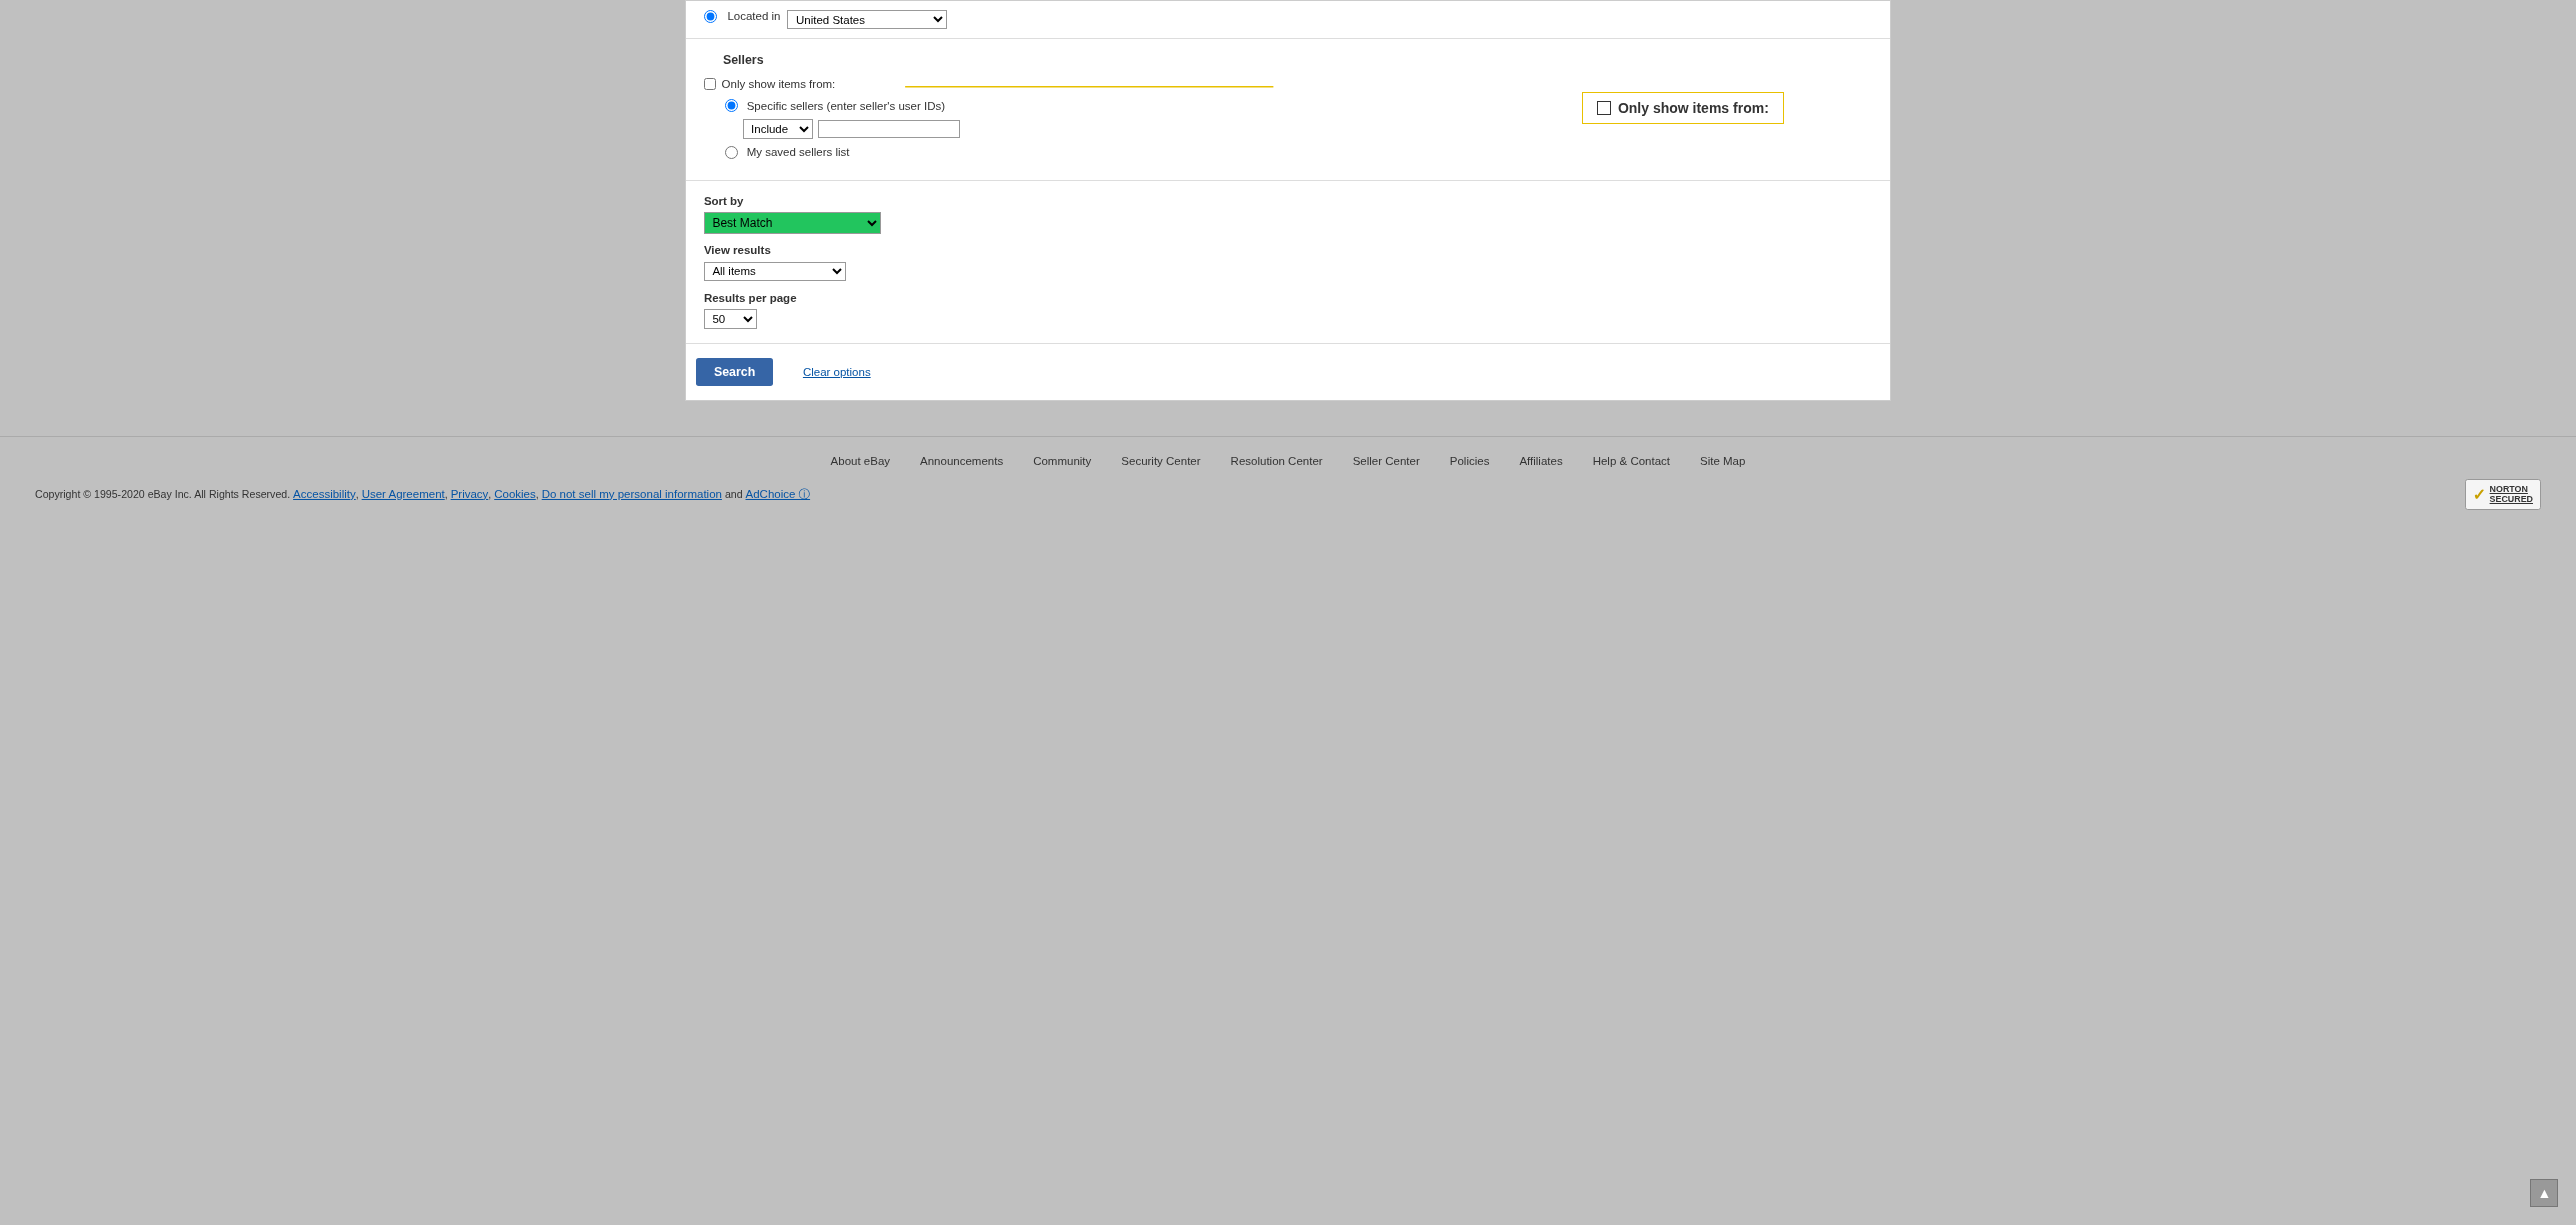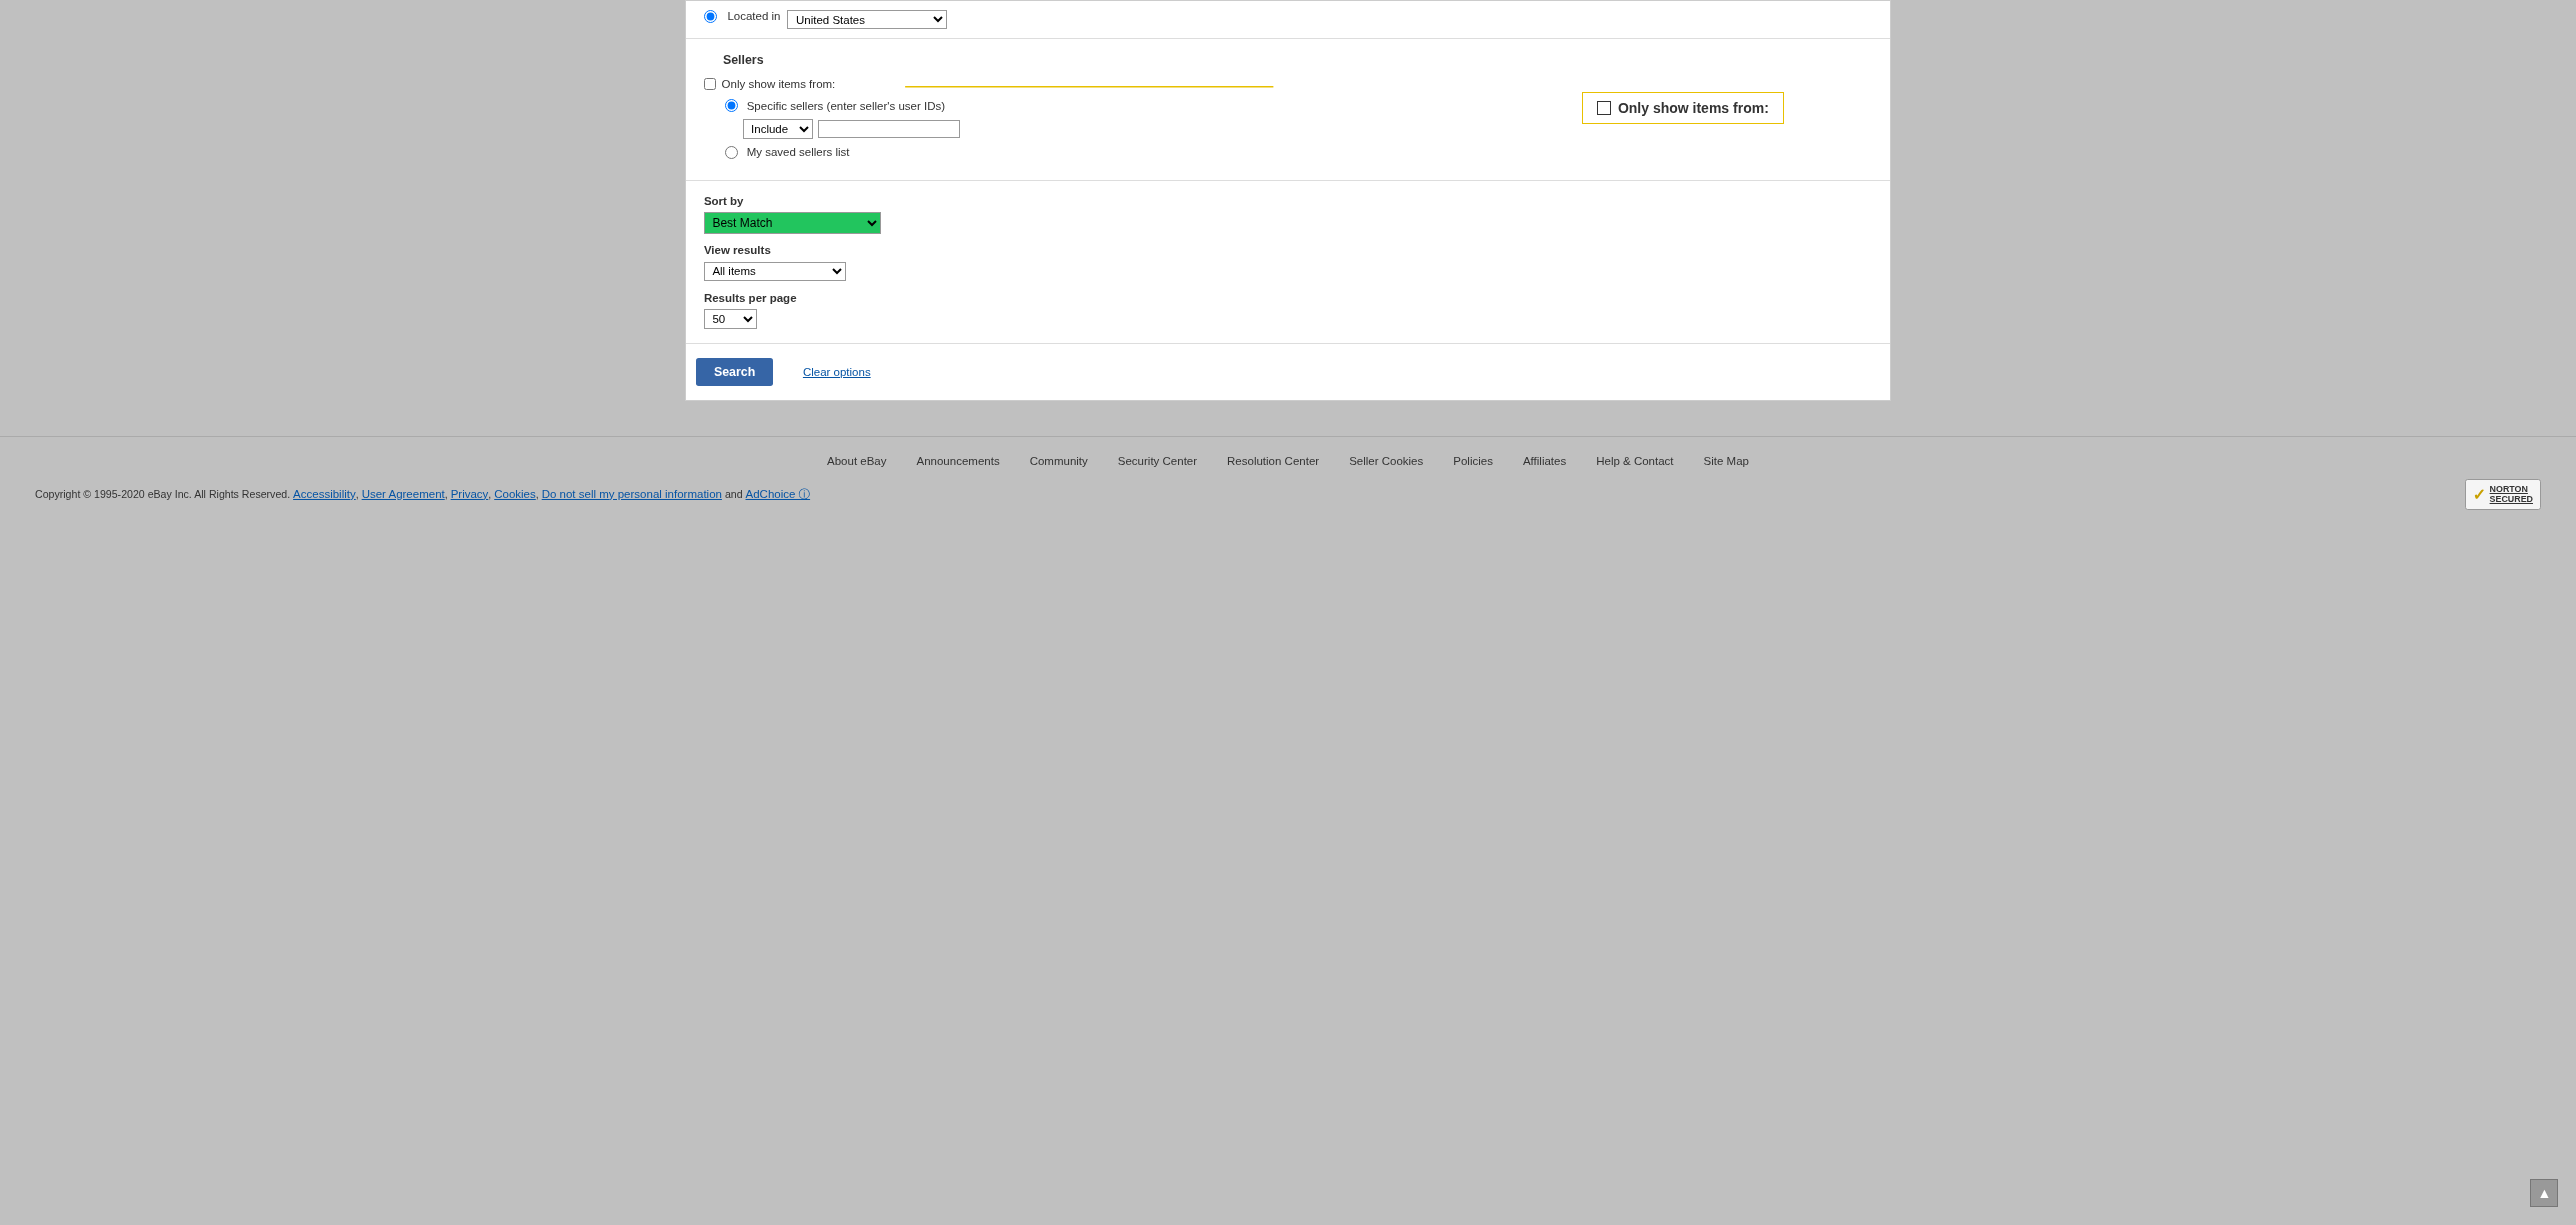--- a/index.html
+++ b/index.html
@@ -412,21 +412,21 @@
   </div>
 </div>
 
 <div class="footer">
   <div class="footer-links">
     <a class="footer-link">About eBay</a>
     <a class="footer-link">Announcements</a>
     <a class="footer-link">Community</a>
     <a class="footer-link">Security Center</a>
     <a class="footer-link">Resolution Center</a>
-    <a class="footer-link">Seller Cookies</a>
+    <a class="footer-link">Seller Center</a>
     <a class="footer-link">Policies</a>
     <a class="footer-link">Affiliates</a>
     <a class="footer-link">Help &amp; Contact</a>
     <a class="footer-link">Site Map</a>
   </div>
 
   <div class="footer-bottom">
     <div class="footer-copyright">
       <span>Copyright © 1995-2020 eBay Inc. All Rights Reserved.</span>
       <a class="footer-link">Accessibility</a>,

